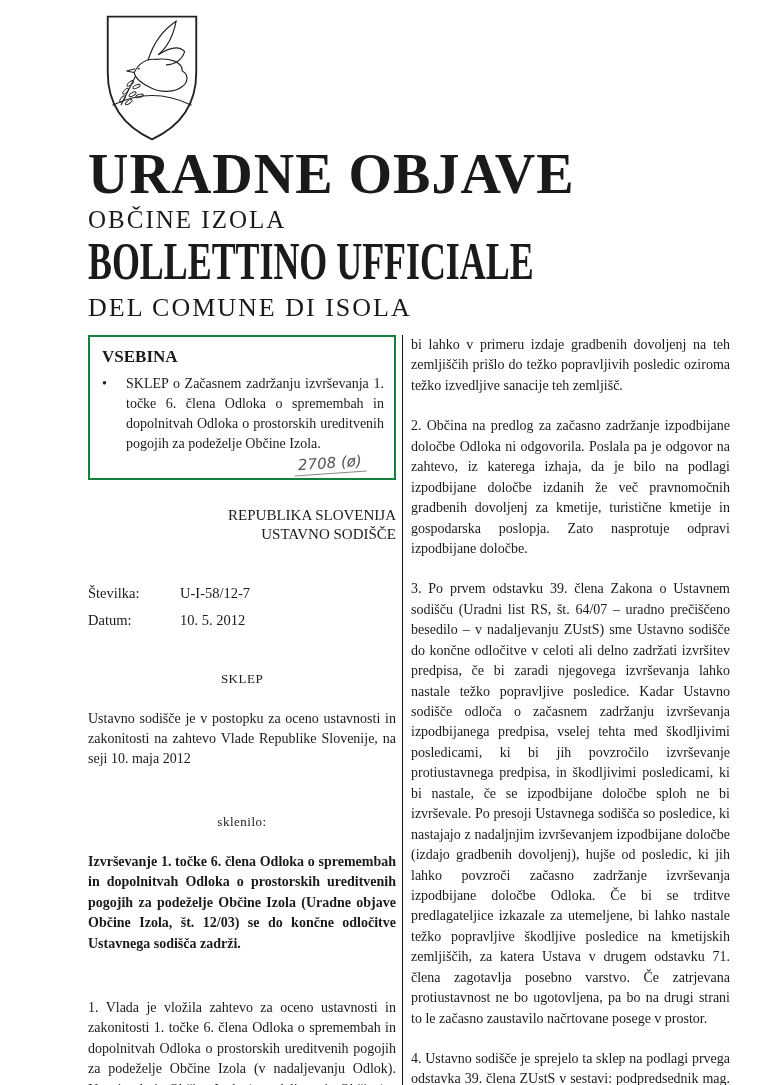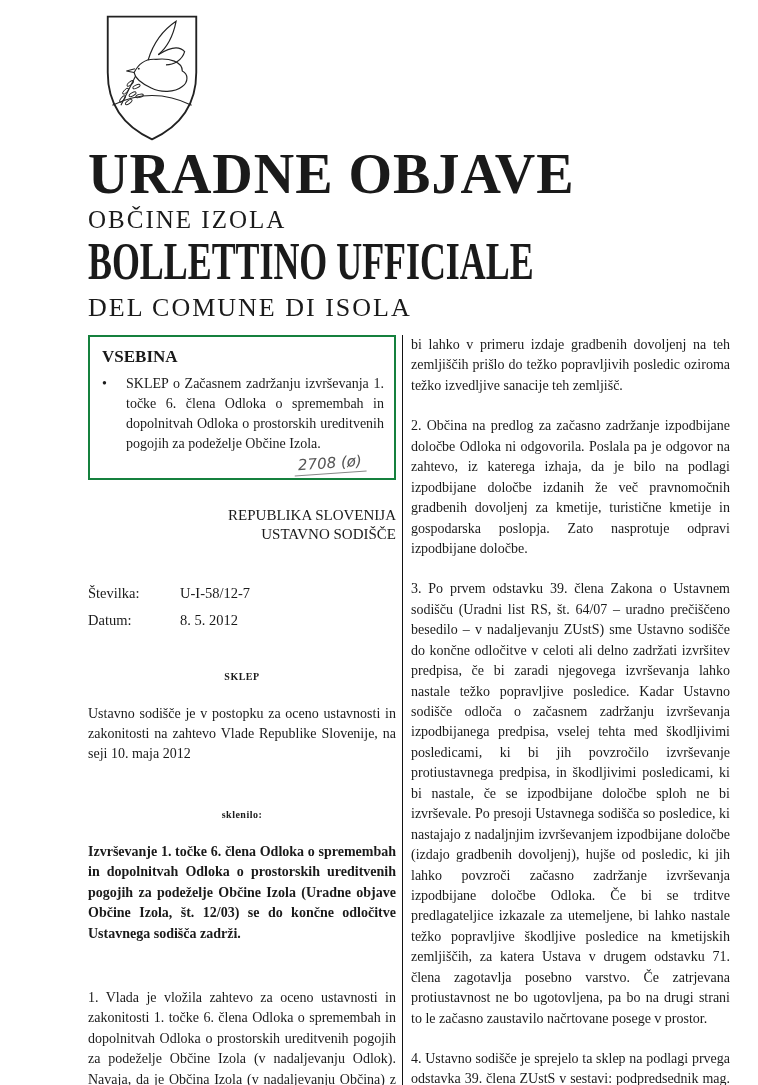--- a/index.html
+++ b/index.html
@@ -72,21 +72,21 @@
     font-family:"DejaVu Sans", sans-serif;
     font-style:italic; font-size:15px; color:#555;
     transform:rotate(-4deg);
     border-bottom:1px solid #888;
     padding:0 4px 1px 4px;
   }
   
   .authority { font-size:15px; font-weight:normal; line-height:1.3; margin-bottom:40px;text-align:right; }
   .meta { display:grid; grid-template-columns:92px auto; row-gap:10px; font-size:14.5px; margin-bottom:42px; }
   h3.center-head {
-    font-size:10px; font-weight:bold; text-align:center;
+    font-size:13px; font-weight:normal; text-align:center;
     margin:0 0 22px 0; letter-spacing:0.5px;
   }
   .gap-lg { height:24px; }
   p.body.bold { font-weight:bold; }
 </style>
 </head>
 <body>
 
 <div class="page">
 
@@ -136,21 +136,21 @@
 
       <div class="authority">
         <div>REPUBLIKA SLOVENIJA</div>
         <div>USTAVNO SODIŠČE</div>
       </div>
 
       <div class="meta">
         <span>Številka:</span>
         <span>U-I-58/12-7</span>
         <span>Datum:</span>
-        <span>8. 5. 2012</span>
+        <span>10. 5. 2012</span>
       </div>
 
       <h3 class="center-head">SKLEP</h3>
       <p class="body">Ustavno sodišče je v postopku za oceno ustavnosti in zakonitosti na zahtevo Vlade Republike Slovenije, na seji 10. maja 2012</p>
 
       <div class="gap-lg"></div>
       <h3 class="center-head">sklenilo:</h3>
       <p class="body bold">Izvrševanje 1. točke 6. člena Odloka o spremembah in dopolnitvah Odloka o prostorskih ureditvenih pogojih za podeželje Občine Izola (Uradne objave Občine Izola, št. 12/03) se do končne odločitve Ustavnega sodišča zadrži.</p>
 
       <div class="gap-lg"></div>

